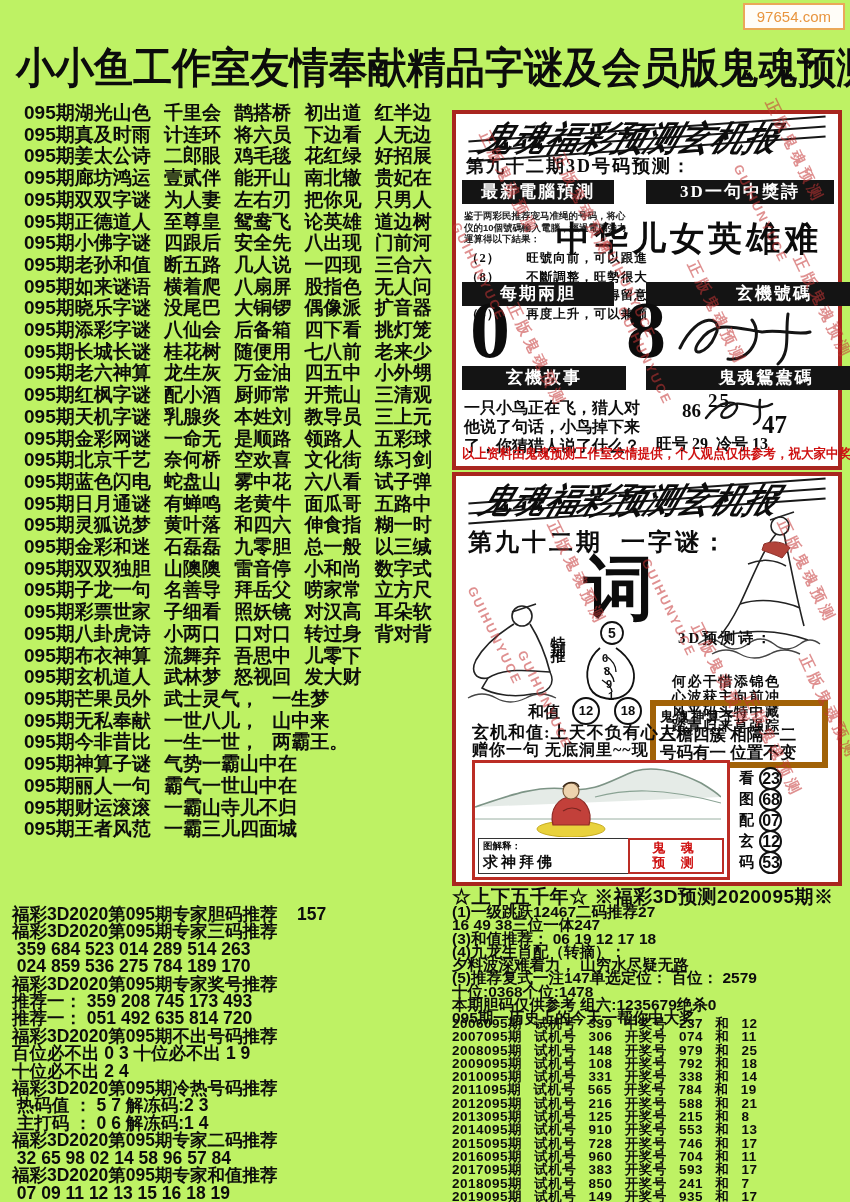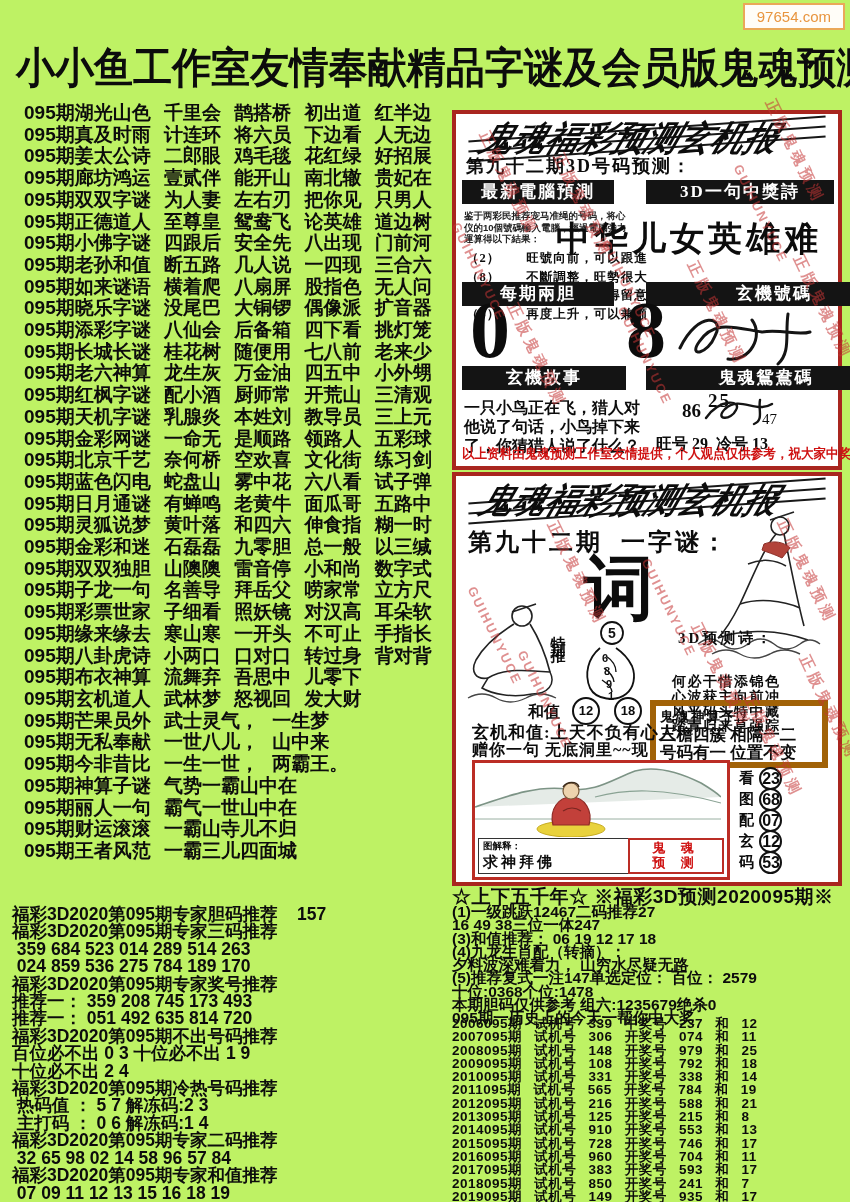--- a/index.html
+++ b/index.html
@@ -28,21 +28,21 @@
   
   .b1-subtitle{position:absolute;top:40px;left:10px;font-size:18px;font-weight:bold;letter-spacing:2px;}
   .b1-note{position:absolute;top:96px;left:8px;width:164px;font-size:9.5px;line-height:11.5px;font-weight:bold;color:#222;}
   .b1-items{position:absolute;top:136px;left:10px;}
   .b1-item{display:flex;gap:26px;font-size:12.5px;font-weight:bold;height:18.5px;letter-spacing:1px;}
   .b1-bigpoem{position:absolute;top:102px;left:100px;font-size:34px;font-weight:bold;letter-spacing:4px;white-space:nowrap;}
   .b1-digits{position:absolute;top:176px;left:14px;font-size:80px;font-weight:bold;letter-spacing:48px;line-height:80px;}
   .b1-story{position:absolute;top:284px;left:8px;width:186px;font-size:16px;font-weight:bold;line-height:19px;}
   .b1-pair1{position:absolute;top:276px;left:252px;font-size:19px;font-weight:bold;letter-spacing:2px;}
   .b1-pair2{position:absolute;top:286px;left:226px;font-size:19px;font-weight:bold;}
-  .b1-pair3{position:absolute;top:297px;left:306px;font-size:15px;font-weight:normal;}
+  .b1-pair3{position:absolute;top:297px;left:306px;font-size:25px;font-weight:bold;}
   .b1-hotcold{position:absolute;top:320px;left:200px;font-size:16px;font-weight:bold;white-space:pre;}
   .b1-footer{position:absolute;top:331px;left:6px;color:#cf1313;font-size:13.5px;font-weight:bold;
         white-space:nowrap;transform:scaleX(0.93);transform-origin:left;}
   .sig-svg{position:absolute;top:188px;left:212px;}
   .pairscribble{position:absolute;top:280px;left:244px;}
   
   .b2-issue{position:absolute;top:50px;left:12px;font-size:24px;font-weight:bold;letter-spacing:3px;white-space:pre;}
   .b2-char{position:absolute;top:66px;left:128px;font-size:70px;font-weight:bold;}
   .b2-special{position:absolute;top:148px;left:92px;writing-mode:vertical-rl;font-size:15px;
         font-weight:bold;letter-spacing:6px;}
@@ -116,21 +116,20 @@
       <div class="riddle-row">095期天机字谜 乳腺炎 本姓刘 教导员 三上元</div>
       <div class="riddle-row">095期金彩网谜 一命无 是顺路 领路人 五彩球</div>
       <div class="riddle-row">095期北京千艺 奈何桥 空欢喜 文化街 练习剑</div>
       <div class="riddle-row">095期蓝色闪电 蛇盘山 雾中花 六八看 试子弹</div>
       <div class="riddle-row">095期日月通谜 有蝉鸣 老黄牛 面瓜哥 五路中</div>
       <div class="riddle-row">095期灵狐说梦 黄叶落 和四六 伸食指 糊一时</div>
       <div class="riddle-row">095期金彩和迷 石磊磊 九零胆 总一般 以三缄</div>
       <div class="riddle-row">095期双双独胆 山隩隩 雷音停 小和尚 数字式</div>
       <div class="riddle-row">095期子龙一句 名善导 拜岳父 唠家常 立方尺</div>
       <div class="riddle-row">095期彩票世家 子细看 照妖镜 对汉高 耳朵软</div>
-      <div class="riddle-row">095期缘来缘去 寒山寒 一开头 不可止 手指长</div>
       <div class="riddle-row">095期八卦虎诗 小两口 口对口 转过身 背对背</div>
       <div class="riddle-row">095期布衣神算 流舞弃 吾思中 儿零下</div>
       <div class="riddle-row">095期玄机道人 武林梦 怒视回 发大财</div>
       <div class="riddle-row">095期芒果员外 武士灵气， 一生梦</div>
       <div class="riddle-row">095期无私奉献 一世八儿， 山中来</div>
       <div class="riddle-row">095期今非昔比 一生一世， 两霸王。</div>
       <div class="riddle-row">095期神算子谜 气势一霸山中在</div>
       <div class="riddle-row">095期丽人一句 霸气一世山中在</div>
       <div class="riddle-row">095期财运滚滚 一霸山寺儿不归</div>
       <div class="riddle-row">095期王者风范 一霸三儿四面城</div>

